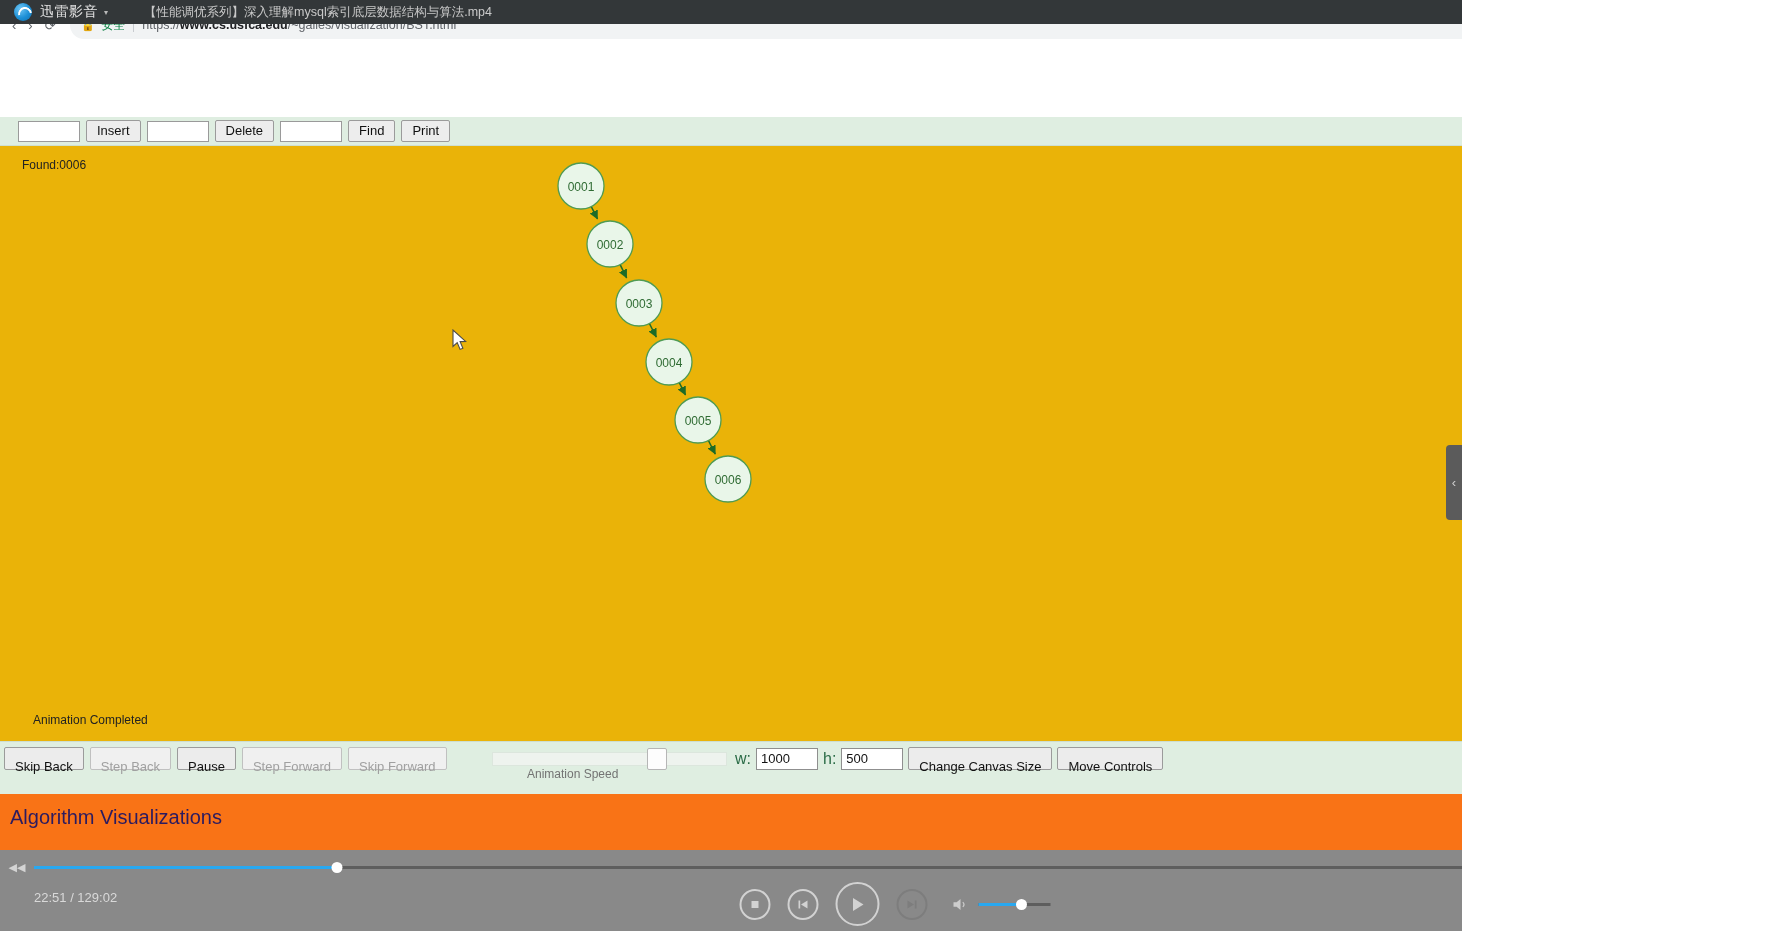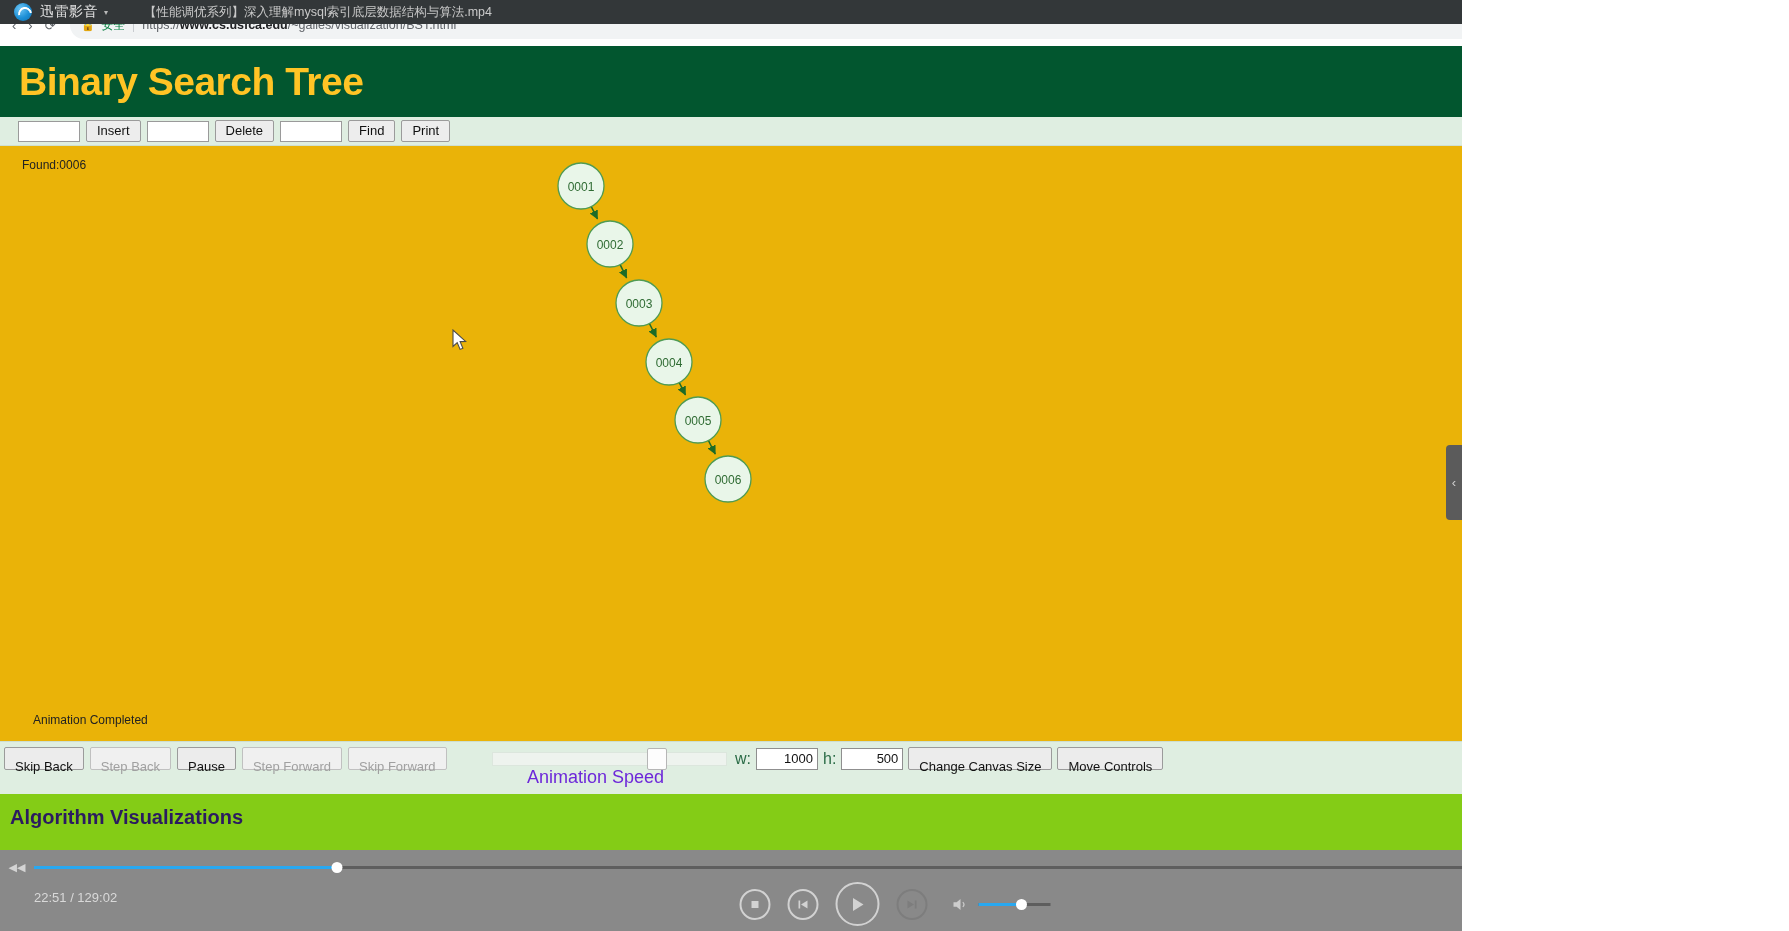--- a/index.html
+++ b/index.html
@@ -125,30 +125,30 @@
   .anim-btn {
     height:23px; background:#ececec; border:1px solid #9b9b9b; border-radius:2px;
     font-size:13px; color:#111; padding:8px 10px; line-height:21px; cursor:pointer;
     font-family:"Liberation Sans", sans-serif;
   }
   .anim-btn.disabled { color:#a0a0a0; background:#f0f0f0; border-color:#c0c0c0; cursor:default; }
   .speed-wrap { position:absolute; left:492px; top:6px; width:235px; height:20px; }
   .speed-track { position:absolute; left:0; top:4px; width:235px; height:14px; background:#eef3ee; border:1px solid #dce6dd; }
   .speed-thumb { position:absolute; left:170px; top:0; width:20px; height:22px; background:#fdfdfd; border:1px solid #b6b6b6; border-radius:2px; }
   .speed-caption {
-    position:absolute; left:527px; top:25px; font-size:18px; color:#6d28d9;
+    position:absolute; left:527px; top:25px; font-size:12px; color:#737373;
     font-family:"Liberation Sans", sans-serif;
   }
   .size-row { position:absolute; left:735px; top:5px; display:flex; align-items:center; gap:5px; }
   .size-lbl { font-size:16px; color:#2a6b46; font-family:"Liberation Sans", sans-serif; }
-  .size-input { width:62px; height:22px; border:1px solid #8f8f8f; background:#fff; font-size:13px; padding:0 4px; color:#111; font-family:"Liberation Sans", sans-serif;text-align:right; }
+  .size-input { width:62px; height:22px; border:1px solid #8f8f8f; background:#fff; font-size:13px; padding:0 4px; color:#111; font-family:"Liberation Sans", sans-serif; }
 
   
   .site-footer {
-    position:absolute; left:0; top:794px; width:1789px; height:56px; background:#84cc16;font-weight:bold;
+    position:absolute; left:0; top:794px; width:1789px; height:56px; background:#f97316;
   }
   .footer-link {
     position:absolute; left:10px; top:12px; font-size:20px; color:#2b1b60;
     font-family:"Liberation Sans", sans-serif;
   }
 
   
   .collapse-handle {
     position:absolute; right:0; top:445px; width:16px; height:75px;
     background:#5b5b5b; border-radius:4px 0 0 4px;
@@ -236,31 +236,20 @@
       <span class="nav-ico">⟳</span>
       <div class="omnibox">
         <span class="ob-lock">🔒</span>
         <span class="ob-secure">安全</span>
         <span class="ob-sep"></span>
         <span class="ob-url"><span>https://</span><b>www.cs.usfca.edu</b><span>/~galles/visualization/BST.html</span></span>
       </div>
     </div>
   </div>
 
-  <div class="page-header">
-    <div class="page-title">Binary Search Tree</div>
-
-    <div class="applet-box">
-      <div class="applet-tab">
-        <span class="applet-tab-label">P...</span>
-        <span class="applet-tab-close">×</span>
-      </div>
-      <div class="applet-start">Start</div>
-    </div>
-  </div>
 
   <div class="algo-bar">
     <input class="algo-input" value="" style="">
     <button class="algo-btn">Insert</button>
     <input class="algo-input" value="" style="">
     <button class="algo-btn">Delete</button>
     <input class="algo-input" value="" style="">
     <button class="algo-btn">Find</button>
     <button class="algo-btn">Print</button>
   </div>

